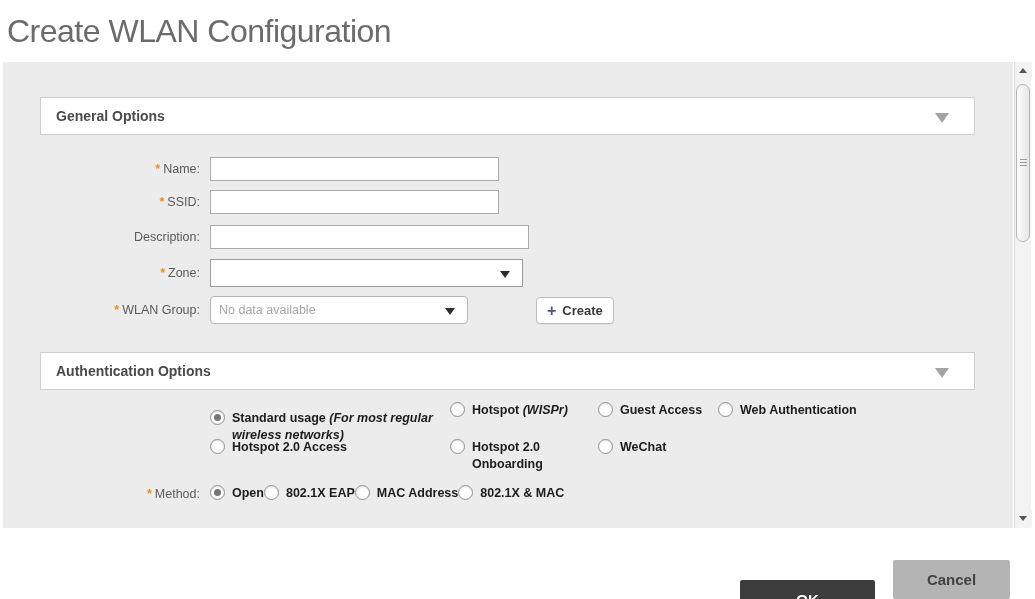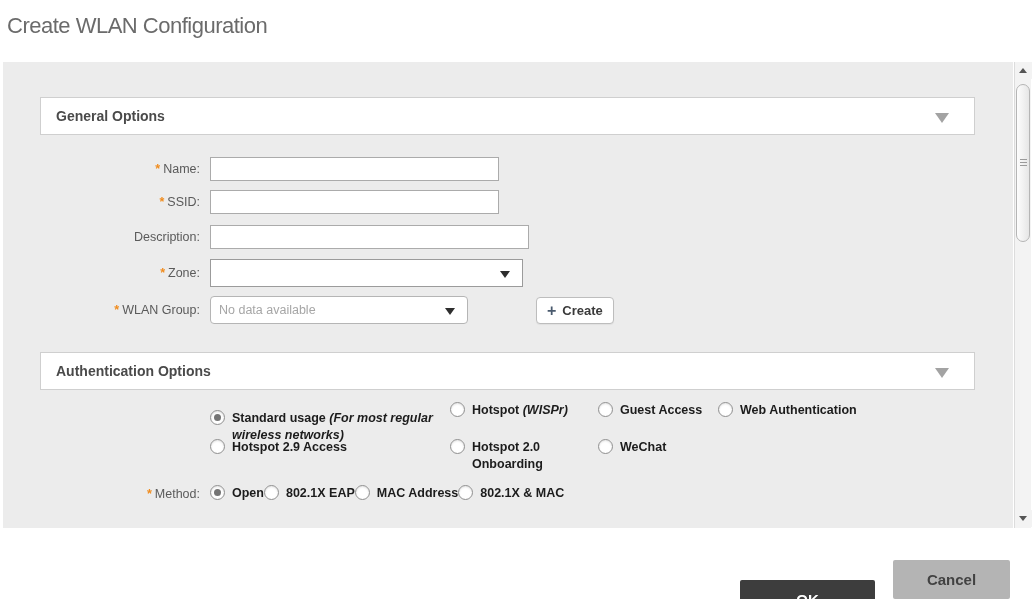--- a/index.html
+++ b/index.html
@@ -1,20 +1,20 @@
 <!DOCTYPE html>
 <html><head>
 <meta charset="utf-8">
 <style>
   * { margin:0; padding:0; box-sizing:border-box; }
   html,body { width:1035px; height:599px; background:#fff;
     font-family:"Liberation Sans","DejaVu Sans",sans-serif; overflow:hidden; }
   #stage { position:relative; width:1035px; height:599px; background:#fff; }
 
-  .page-title { position:absolute; left:7px; top:13px; font-size:22px;
+  .page-title { position:absolute; left:7px; top:13px; font-size:32px;
     color:#6b6b6b; font-weight:400; letter-spacing:-0.5px; }
 
   .panel { position:absolute; left:3px; top:62px; width:1010px; height:466px;
     background:#ececec; }
 
   
   .section-header { position:absolute; left:37px; width:935px; height:38px;
     background:#fff; border:1px solid #cfcfcf; display:flex; align-items:center;
     padding:0 15px; cursor:pointer; }
   .section-header .hdr-text { font-size:14px; font-weight:bold; color:#4a4a4a; }
@@ -147,21 +147,21 @@
       <span class="radio-circle"></span>
       <span class="radio-text"><span>Guest Access</span></span>
     </div>
     <div class="radio-item" style="left:715px; top:340px;">
       <span class="radio-circle"></span>
       <span class="radio-text"><span>Web Authentication</span></span>
     </div>
 
     <div class="radio-item" style="left:207px; top:377px;">
       <span class="radio-circle"></span>
-      <span class="radio-text"><span>Hotspot 2.9 Access</span></span>
+      <span class="radio-text"><span>Hotspot 2.0 Access</span></span>
     </div>
     <div class="radio-item" style="left:447px; top:377px; width:105px;">
       <span class="radio-circle"></span>
       <span class="radio-text"><span>Hotspot 2.0 Onboarding</span></span>
     </div>
     <div class="radio-item" style="left:595px; top:377px;">
       <span class="radio-circle"></span>
       <span class="radio-text"><span>WeChat</span></span>
     </div>
 

